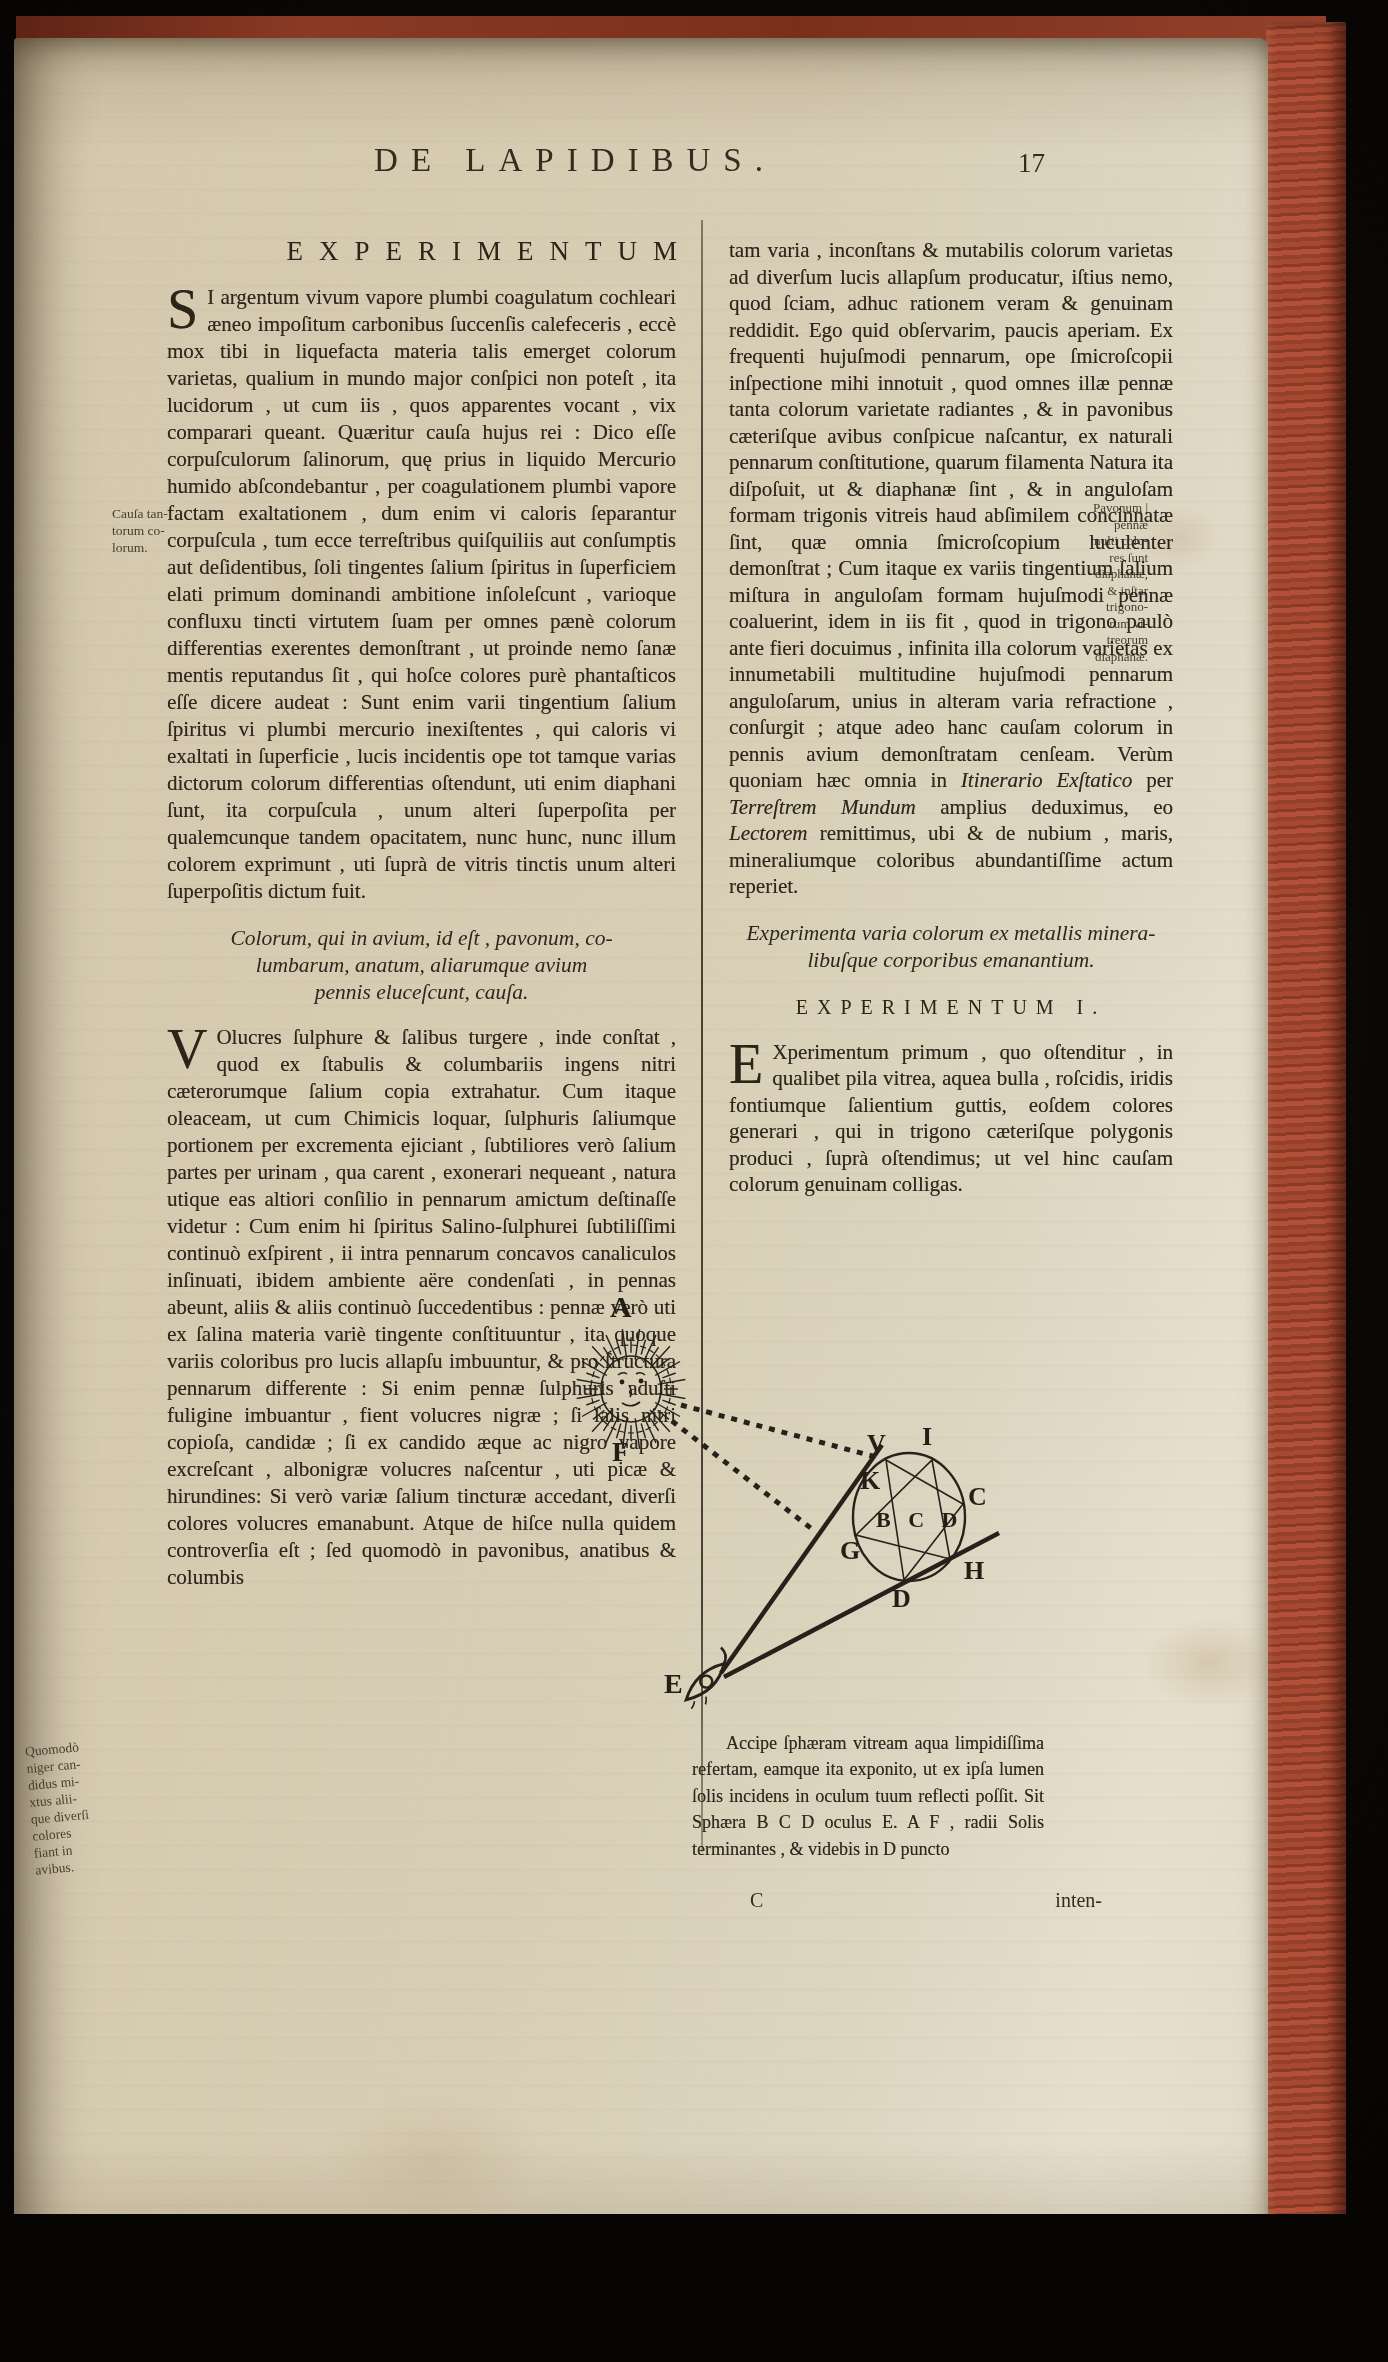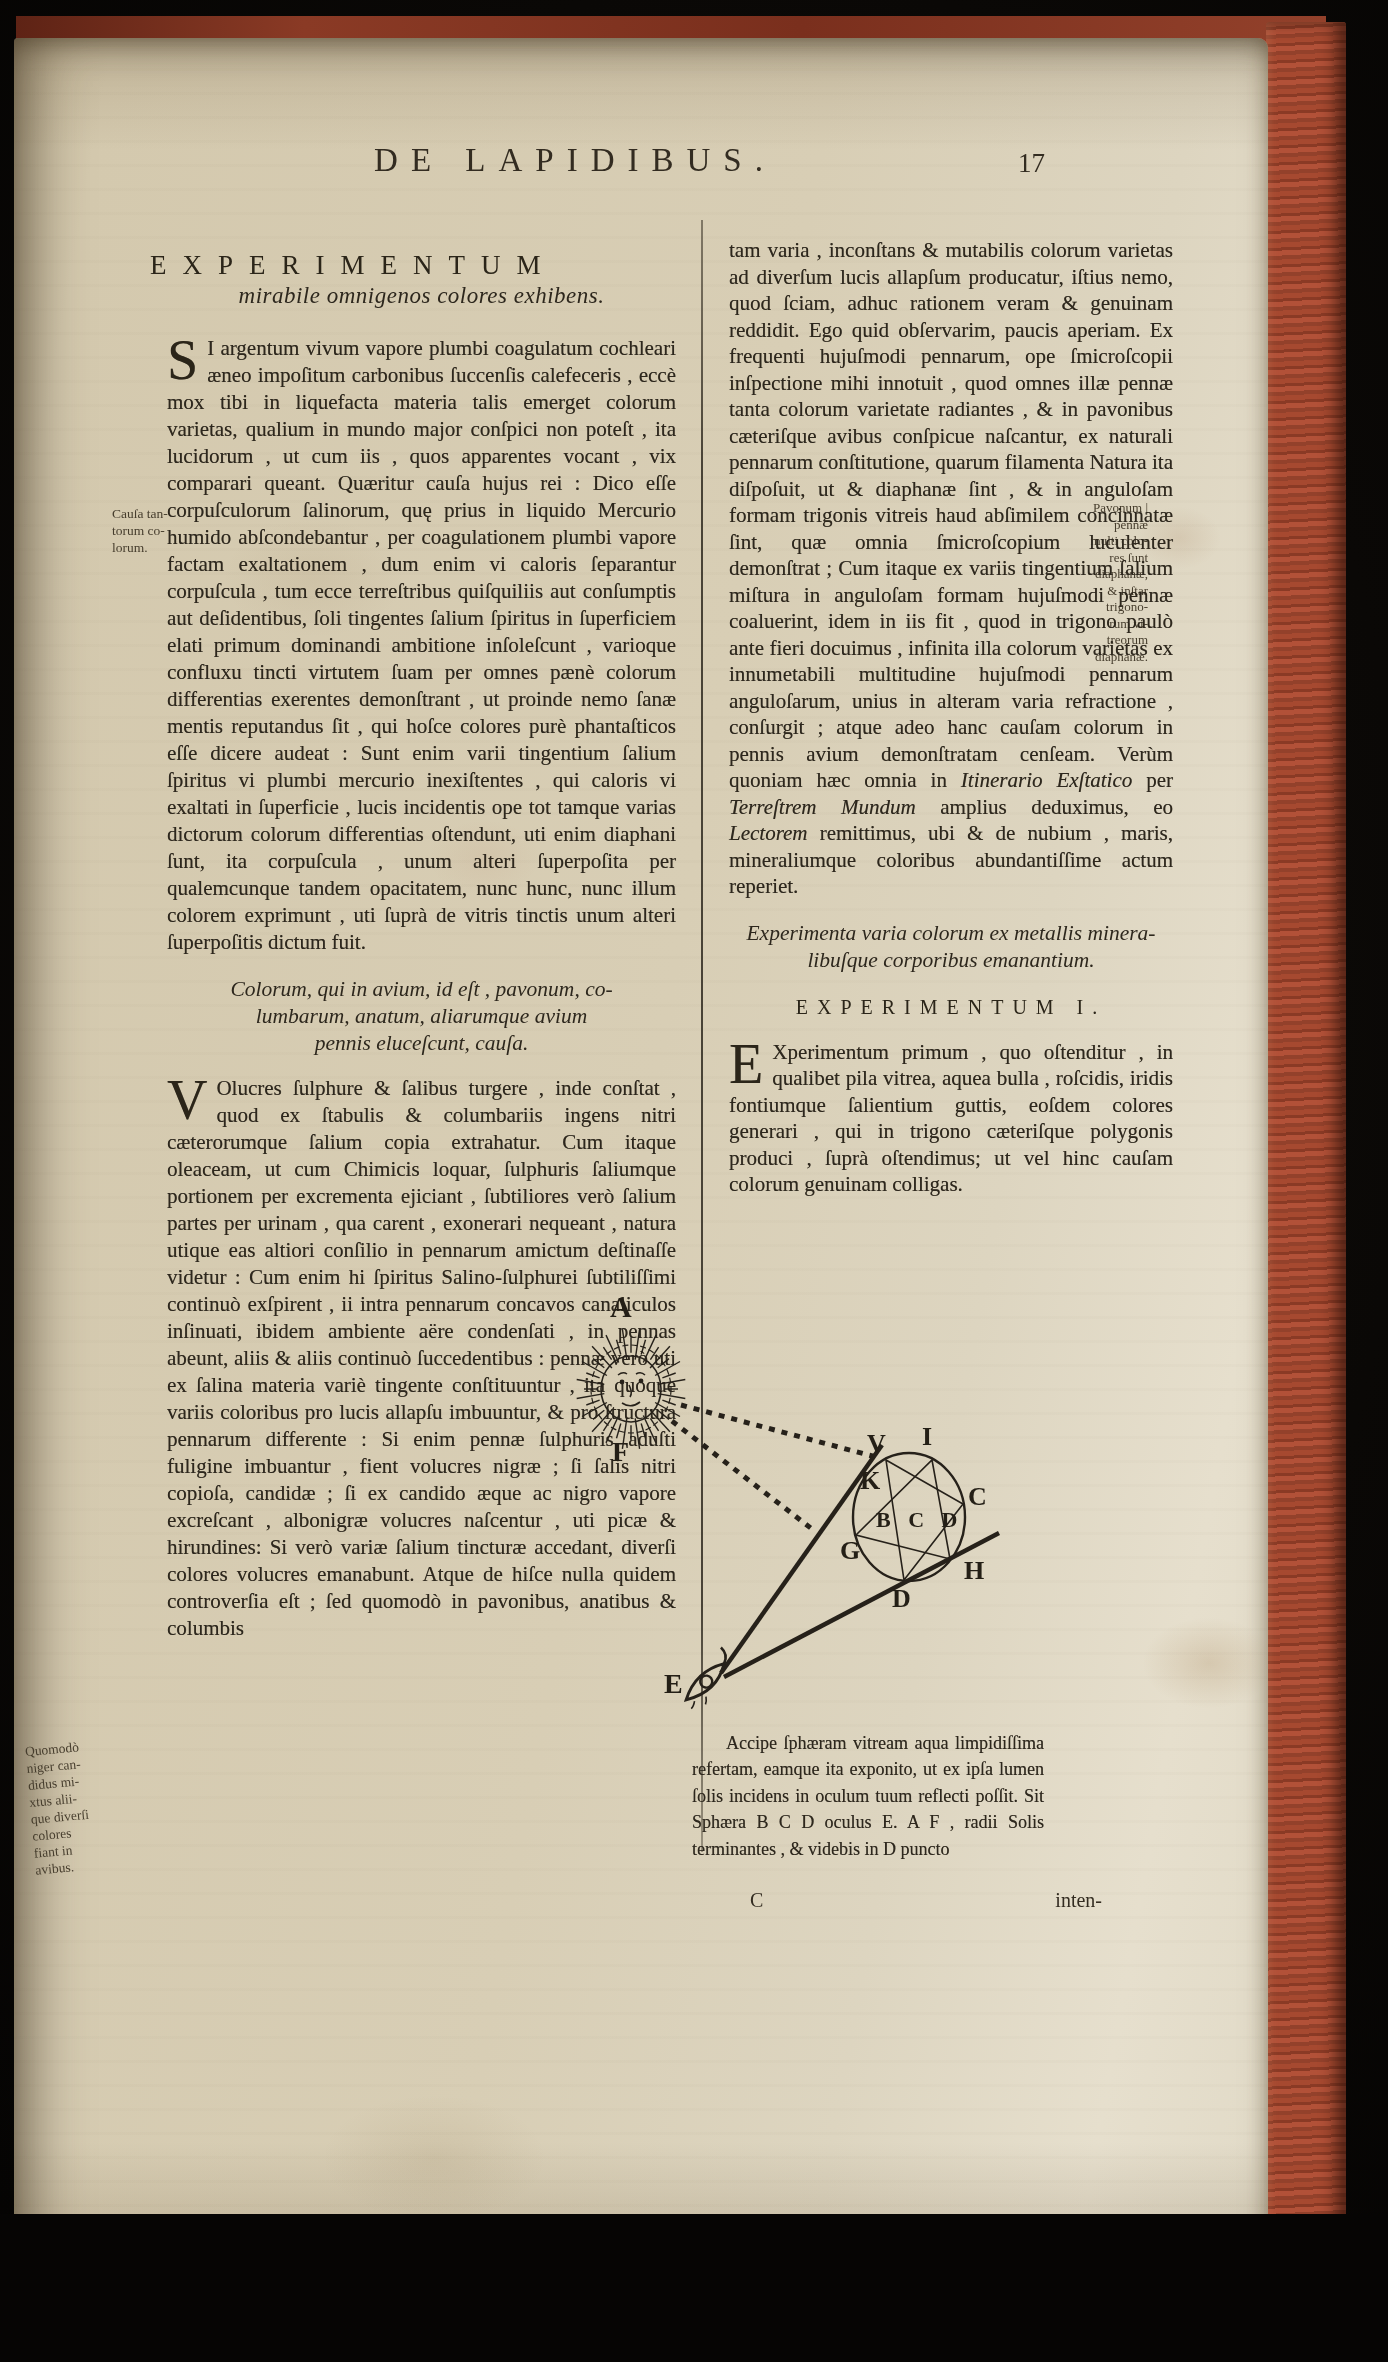--- a/index.html
+++ b/index.html
@@ -32,21 +32,21 @@
   .running-head{position:absolute;left:285px;top:142px;width:580px;text-align:center;
     font-size:33px;letter-spacing:13px;color:#332c21;}
   .page-number{position:absolute;left:1018px;top:148px;font-size:27px;color:#332c21;}
   .col-rule{position:absolute;left:701px;top:220px;width:2px;height:1632px;
     background:linear-gradient(rgba(58,51,38,.55), rgba(47,42,32,.85) 15%, rgba(47,42,32,.85) 85%, rgba(58,51,38,.4));}
   .col-left{position:absolute;left:150px;top:222px;width:543px;}
   .col-right{position:absolute;left:712px;top:220px;width:478px;}
   .body{font-size:21px;line-height:27px;text-align:justify;margin:17px;color:#2d271d;
     text-shadow:.2px .2px .3px rgba(45,39,29,.5);}
   .col-right .body{line-height:26.5px;}
-  .exp-heading{font-size:27px;letter-spacing:16px;text-align:left;margin:28px 0 2px;color:#2b2519;}
+  .exp-heading{font-size:27px;letter-spacing:16px;text-align:right;margin:14px 0 2px;color:#2b2519;}
   .exp-sub{font-size:23px;font-style:italic;text-align:center;margin:0 0 26px;letter-spacing:.5px;}
   .ital-head{font-style:italic;font-size:21.5px;text-align:center;line-height:27px;margin:20px 0 18px;}
   .exp1-head{font-size:20px;letter-spacing:9px;text-align:center;margin:22px 0 20px;color:#2b2519;}
   .dropcap{float:left;font-size:56px;line-height:45px;padding:3px 9px 0 0;color:#2b2519;}
   .mnote{position:absolute;font-size:13.5px;line-height:17px;color:#463d2d;}
   .mnote div{white-space:nowrap;}
   .mnote-left1{left:84px;top:505px;width:112px;margin-left:28px;}
   .mnote-left2{left:30px;top:1738px;width:112px;transform:rotate(-5deg);}
   .mnote-right{left:1030px;top:500px;width:118px;font-size:13px;line-height:16.5px;text-align:right;}
   .figure{position:relative;width:655px;height:498px;margin:4px 0 2px -158px;}
@@ -66,21 +66,20 @@
   <div class="red-top"></div>
   <div class="red-edge"></div>
   <div class="paper"></div>
 
   <div class="running-head">DE LAPIDIBUS.</div>
   <div class="page-number">17</div>
   <div class="col-rule"></div>
 
   <div class="col-left">
     <div class="exp-heading">EXPERIMENTUM</div>
-    <div class="exp-sub">mirabile omnigenos colores exhibens.</div>
     <p class="body"><span class="dropcap">S</span><span>I argentum vivum vapore plumbi coagulatum cochleari æneo impoſitum carbonibus ſuccenſis calefeceris , eccè mox tibi in liquefacta materia talis emerget colorum varietas, qualium in mundo major conſpici non poteſt , ita lucidorum , ut cum iis , quos apparentes vocant , vix comparari queant. Quæritur cauſa hujus rei : Dico eſſe corpuſculorum ſalinorum, quę prius in liquido Mercurio humido abſcondebantur , per coagulationem plumbi vapore factam exaltationem , dum enim vi caloris ſeparantur corpuſcula , tum ecce terreſtribus quiſquiliis aut conſumptis aut deſidentibus, ſoli tingentes ſalium ſpiritus in ſuperficiem elati primum dominandi ambitione inſoleſcunt , varioque confluxu tincti virtutem ſuam per omnes pænè colorum differentias exerentes demonſtrant , ut proinde nemo ſanæ mentis reputandus ſit , qui hoſce colores purè phantaſticos eſſe dicere audeat : Sunt enim varii tingentium ſalium ſpiritus vi plumbi mercurio inexiſtentes , qui caloris vi exaltati in ſuperficie , lucis incidentis ope tot tamque varias dictorum colorum differentias oſtendunt, uti enim diaphani ſunt, ita corpuſcula , unum alteri ſuperpoſita per qualemcunque tandem opacitatem, nunc hunc, nunc illum colorem exprimunt , uti ſuprà de vitris tinctis unum alteri ſuperpoſitis dictum fuit.</span></p>
     <div class="ital-head">
       <div>Colorum, qui in avium, id eſt , pavonum, co-</div>
       <div>lumbarum, anatum, aliarumque avium</div>
       <div>pennis eluceſcunt, cauſa.</div>
     </div>
     <p class="body"><span class="dropcap">V</span><span>Olucres ſulphure &amp; ſalibus turgere , inde conſtat , quod ex ſtabulis &amp; columbariis ingens nitri cæterorumque ſalium copia extrahatur. Cum itaque oleaceam, ut cum Chimicis loquar, ſulphuris ſaliumque portionem per excrementa ejiciant , ſubtiliores verò ſalium partes per urinam , qua carent , exonerari nequeant , natura utique eas altiori conſilio in pennarum amictum deſtinaſſe videtur : Cum enim hi ſpiritus Salino-ſulphurei ſubtiliſſimi continuò exſpirent , ii intra pennarum concavos canaliculos inſinuati, ibidem ambiente aëre condenſati , in pennas abeunt, aliis &amp; aliis continuò ſuccedentibus : pennæ verò uti ex ſalina materia variè tingente conſtituuntur , ita quoque variis coloribus pro lucis allapſu imbuuntur, &amp; pro ſtructura pennarum differente : Si enim pennæ ſulphuris aduſti fuligine imbuantur , fient volucres nigræ ; ſi ſalis nitri copioſa, candidæ ; ſi ex candido æque ac nigro vapore excreſcant , albonigræ volucres naſcentur , uti picæ &amp; hirundines: Si verò variæ ſalium tincturæ accedant, diverſi colores volucres emanabunt. Atque de hiſce nulla quidem controverſia eſt ; ſed quomodò in pavonibus, anatibus &amp; columbis</span></p>
   </div>
 
   <div class="mnote mnote-left1">

